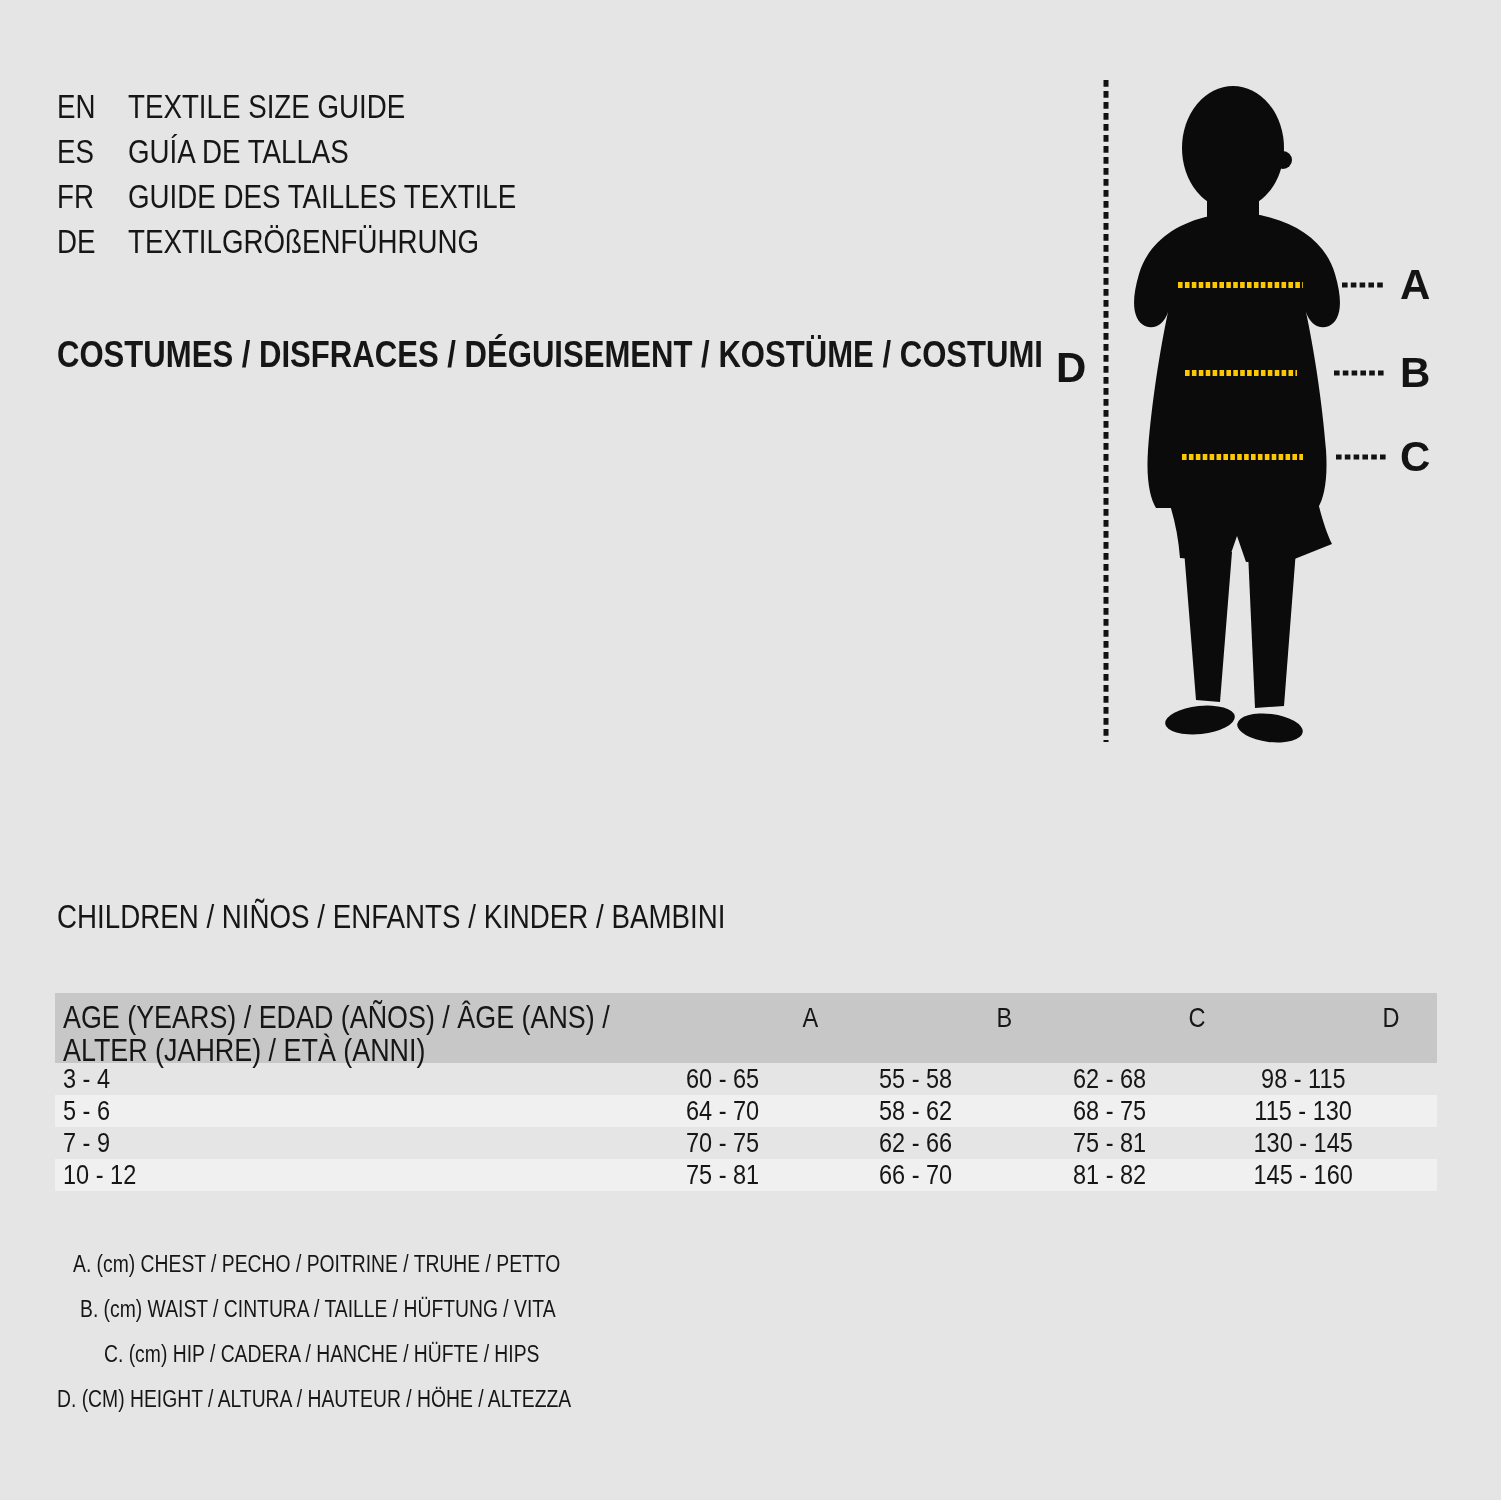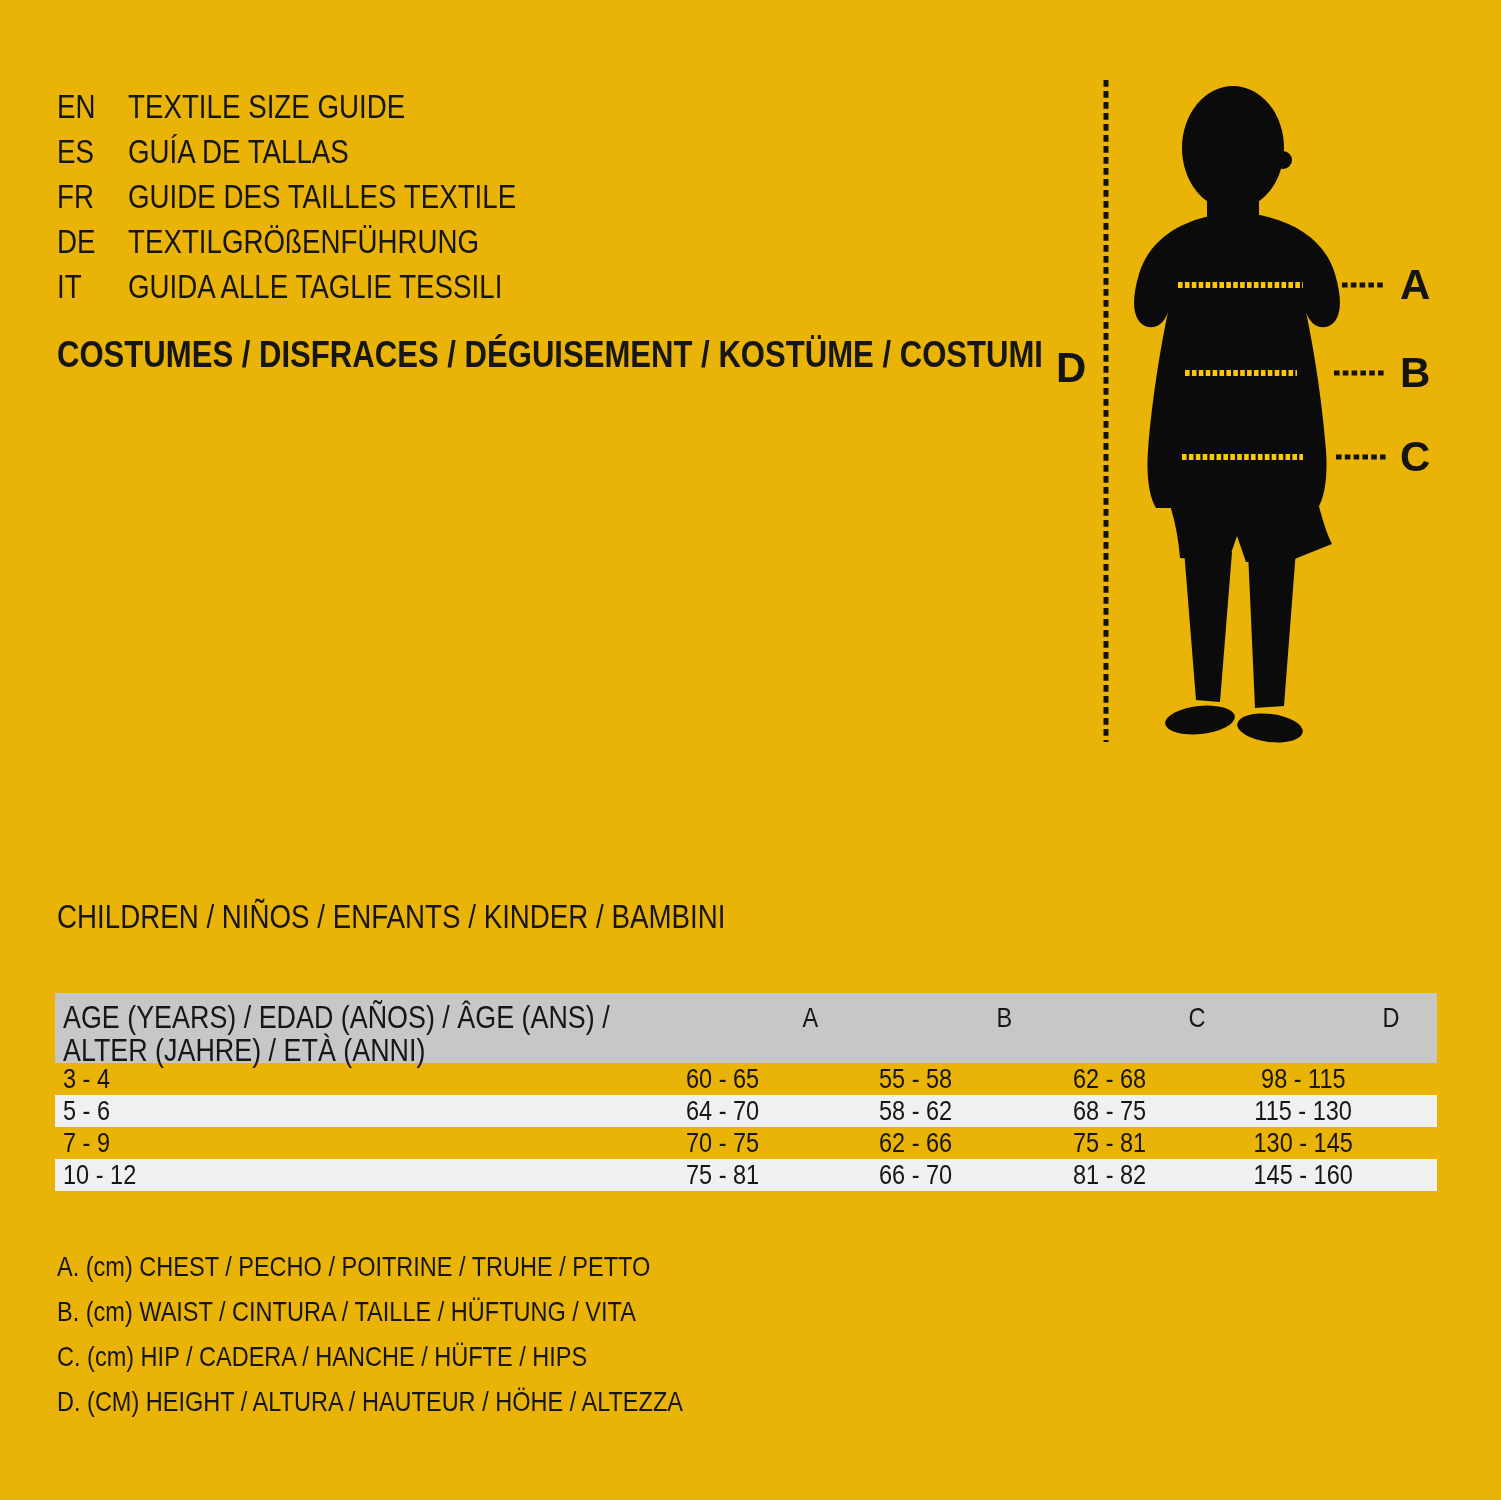--- a/index.html
+++ b/index.html
@@ -1,17 +1,17 @@
 <!DOCTYPE html>
 <html><head>
 <meta charset="utf-8">
 <style>
   html,body { margin:0; padding:0; background:#ffffff; }
   body { font-family:"Liberation Sans", sans-serif; color:#161616; }
-  .page { position:relative; width:1501px; height:1500px; background:#eab308; overflow:hidden; }
+  .page { position:relative; width:1501px; height:1500px; background:#e5e5e5; overflow:hidden; }
 
   
   .cond   { display:inline-block; transform:scaleX(.84); transform-origin:0 50%; white-space:nowrap; }
   .cond-c { display:inline-block; transform:scaleX(.84); transform-origin:50% 50%; white-space:nowrap; }
 
   
   .lang-list { position:absolute; left:57px; top:84px; }
   .lang-row  { display:flex; height:45px; align-items:center; font-size:33px; }
   .lang-code { width:71px; flex:0 0 71px; }
 
@@ -29,21 +29,21 @@
   .thead { background:#c7c7c7; height:70px; display:flex; box-sizing:border-box; padding-top:8px; }
   .thead .c-age { font-size:32px; line-height:33px; }
   .thead .c-val { font-size:28px; line-height:33px; }
   .trow { height:32px; display:flex; align-items:center; font-size:28px; }
   .trow.alt { background:#f0f0f0; }
   .c-age { flex:0 0 41.3%; padding-left:8px; box-sizing:border-box; text-align:left; }
   .c-val { flex:0 0 14%; text-align:center; }
 
   
   .legend { position:absolute; left:57px; top:1251px; }
-  .legend-line { height:45px; font-size:28px; }
+  .legend-line { height:45px; font-size:23px;text-align:center; }
 </style>
 </head>
 <body>
 
 <div class="page">
 
   <div class="lang-list">
   <div class="lang-row">
     <span class="lang-code"><span class="cond">EN</span></span>
     <span><span class="cond">TEXTILE SIZE GUIDE</span></span>
@@ -57,24 +57,20 @@
   <div class="lang-row">
     <span class="lang-code"><span class="cond">FR</span></span>
     <span><span class="cond">GUIDE DES TAILLES TEXTILE</span></span>
   </div>
 
   <div class="lang-row">
     <span class="lang-code"><span class="cond">DE</span></span>
     <span><span class="cond">TEXTILGRÖßENFÜHRUNG</span></span>
   </div>
 
-  <div class="lang-row">
-    <span class="lang-code"><span class="cond">IT</span></span>
-    <span><span class="cond">GUIDA ALLE TAGLIE TESSILI</span></span>
-  </div>
 </div>
 
   <div class="title">
     <span class="cond">COSTUMES / DISFRACES / DÉGUISEMENT / KOSTÜME / COSTUMI</span>
   </div>
 
   <div class="figure">
     <svg width="410" height="700" viewBox="0 0 410 700">
 
       <line x1="56" y1="20" x2="56" y2="682" stroke="#121212" stroke-width="5" stroke-dasharray="6.7 4.3"></line>

